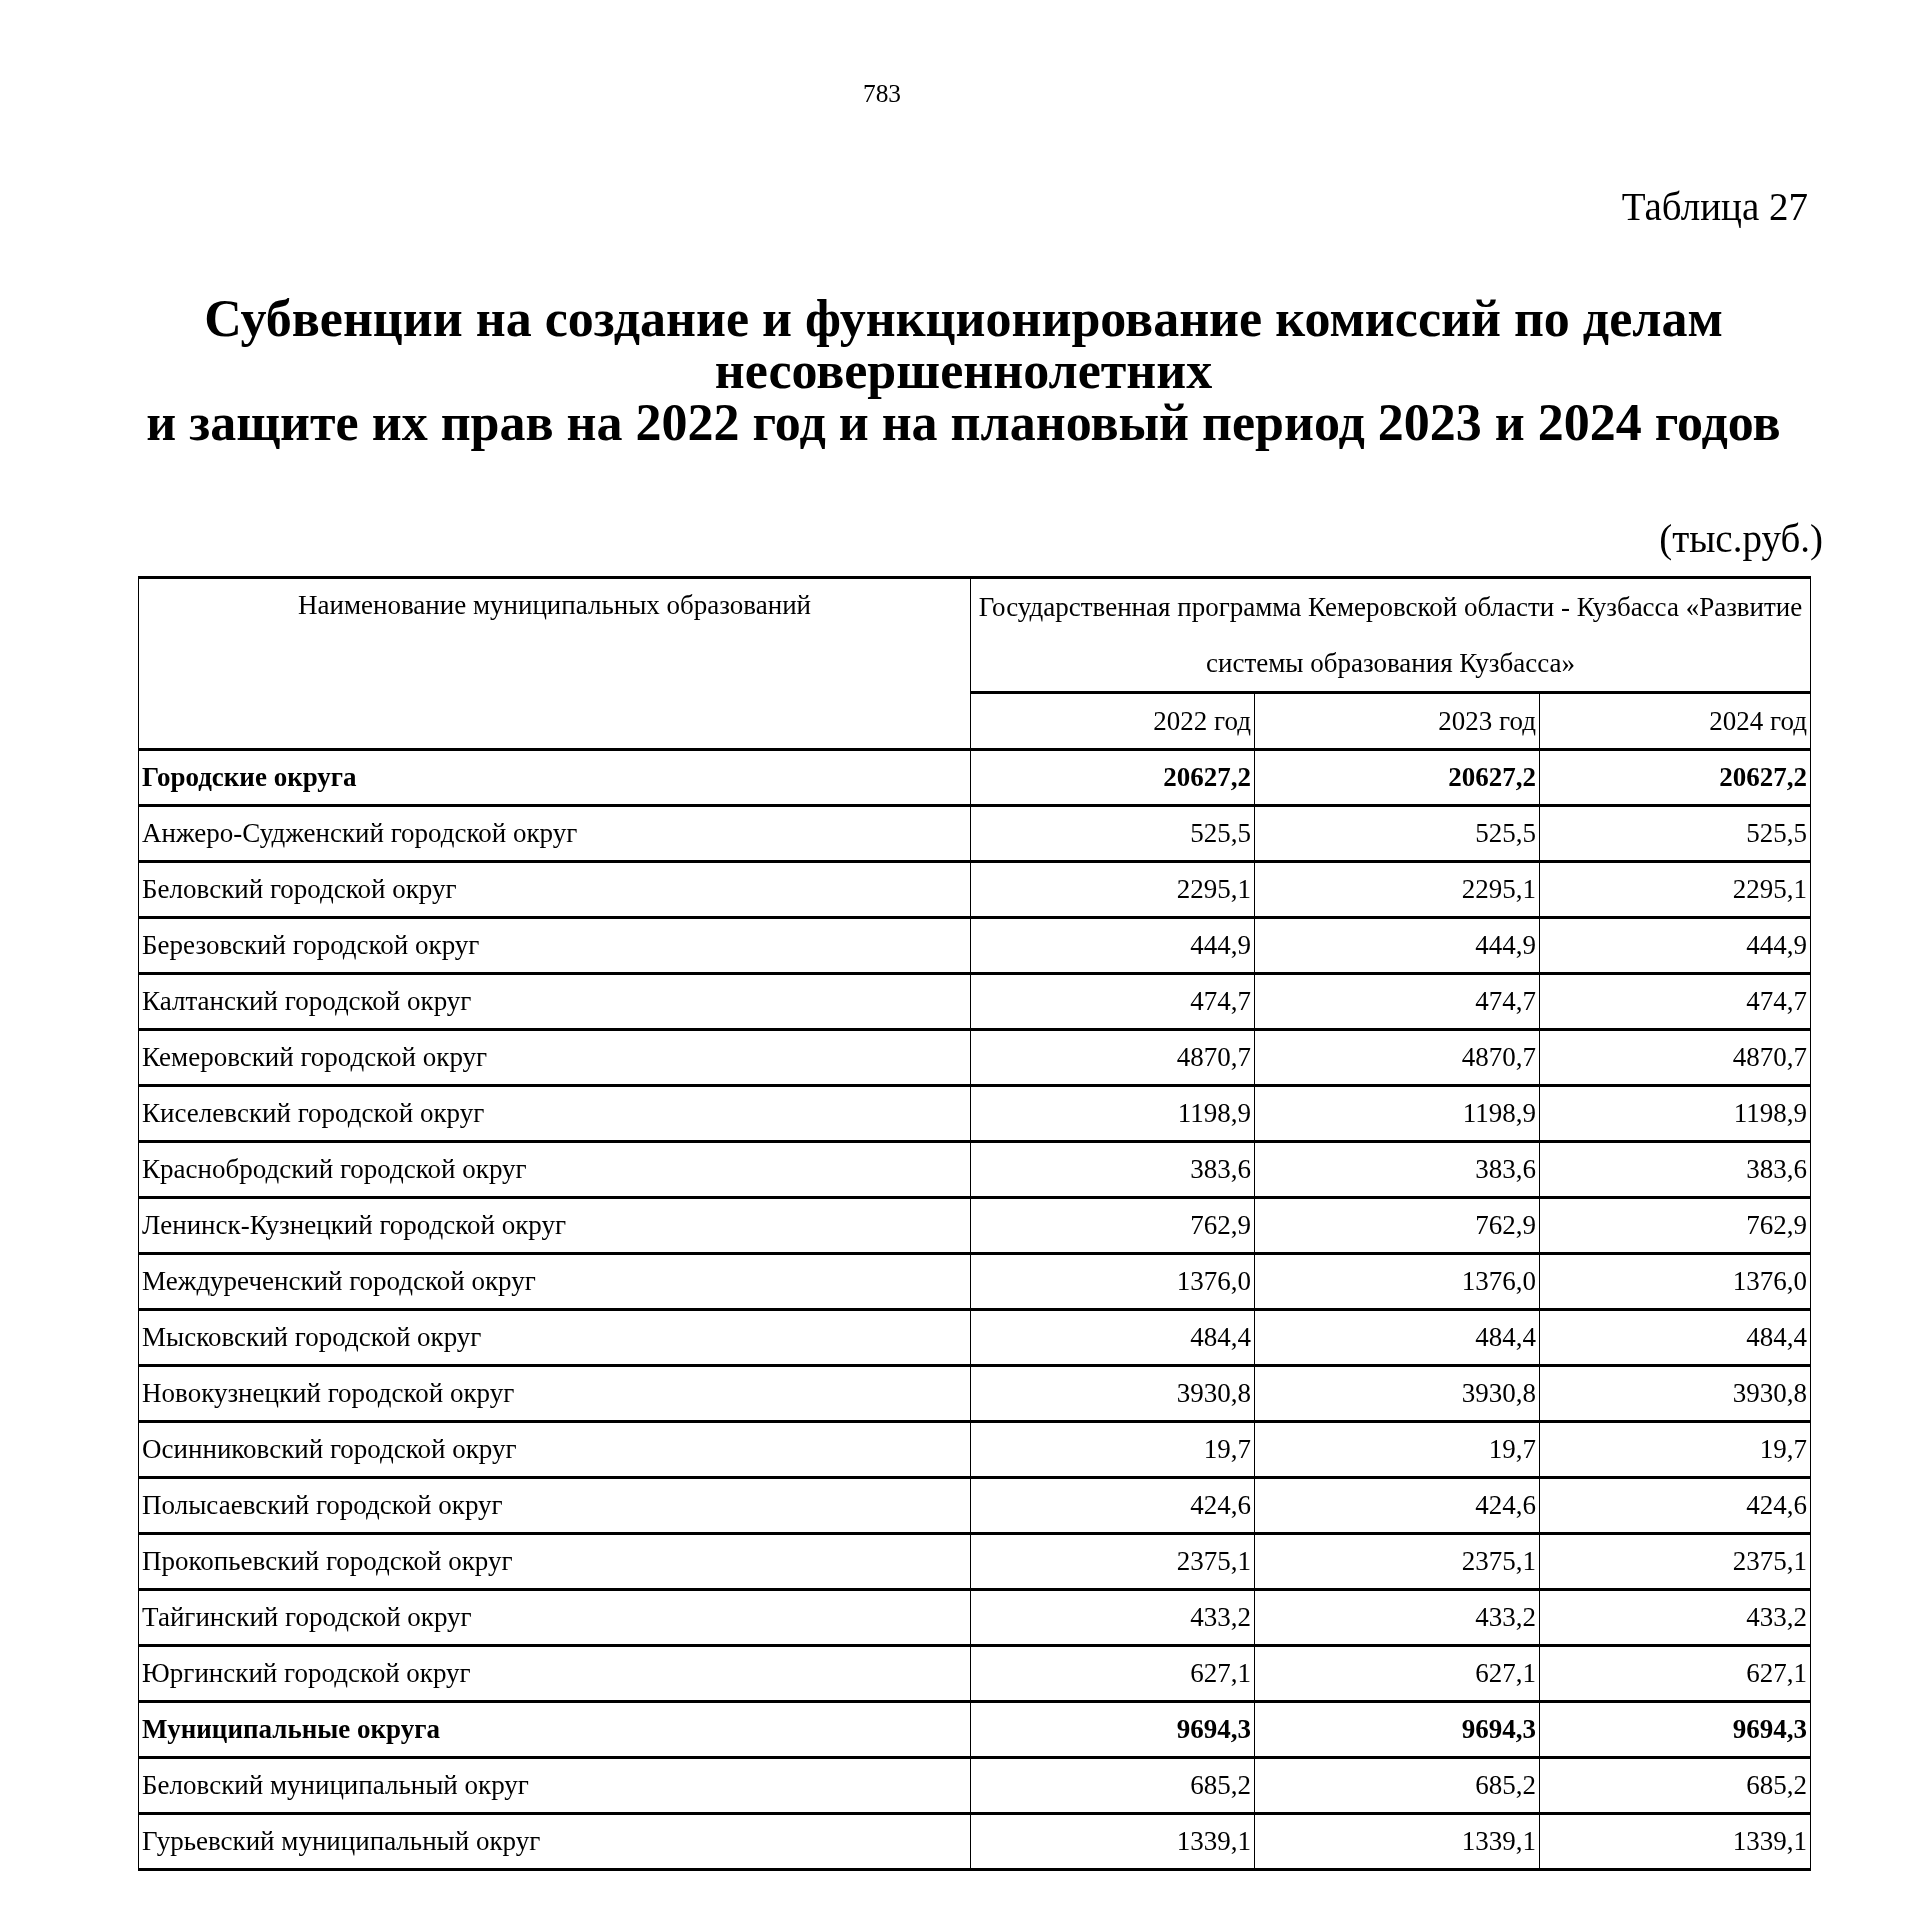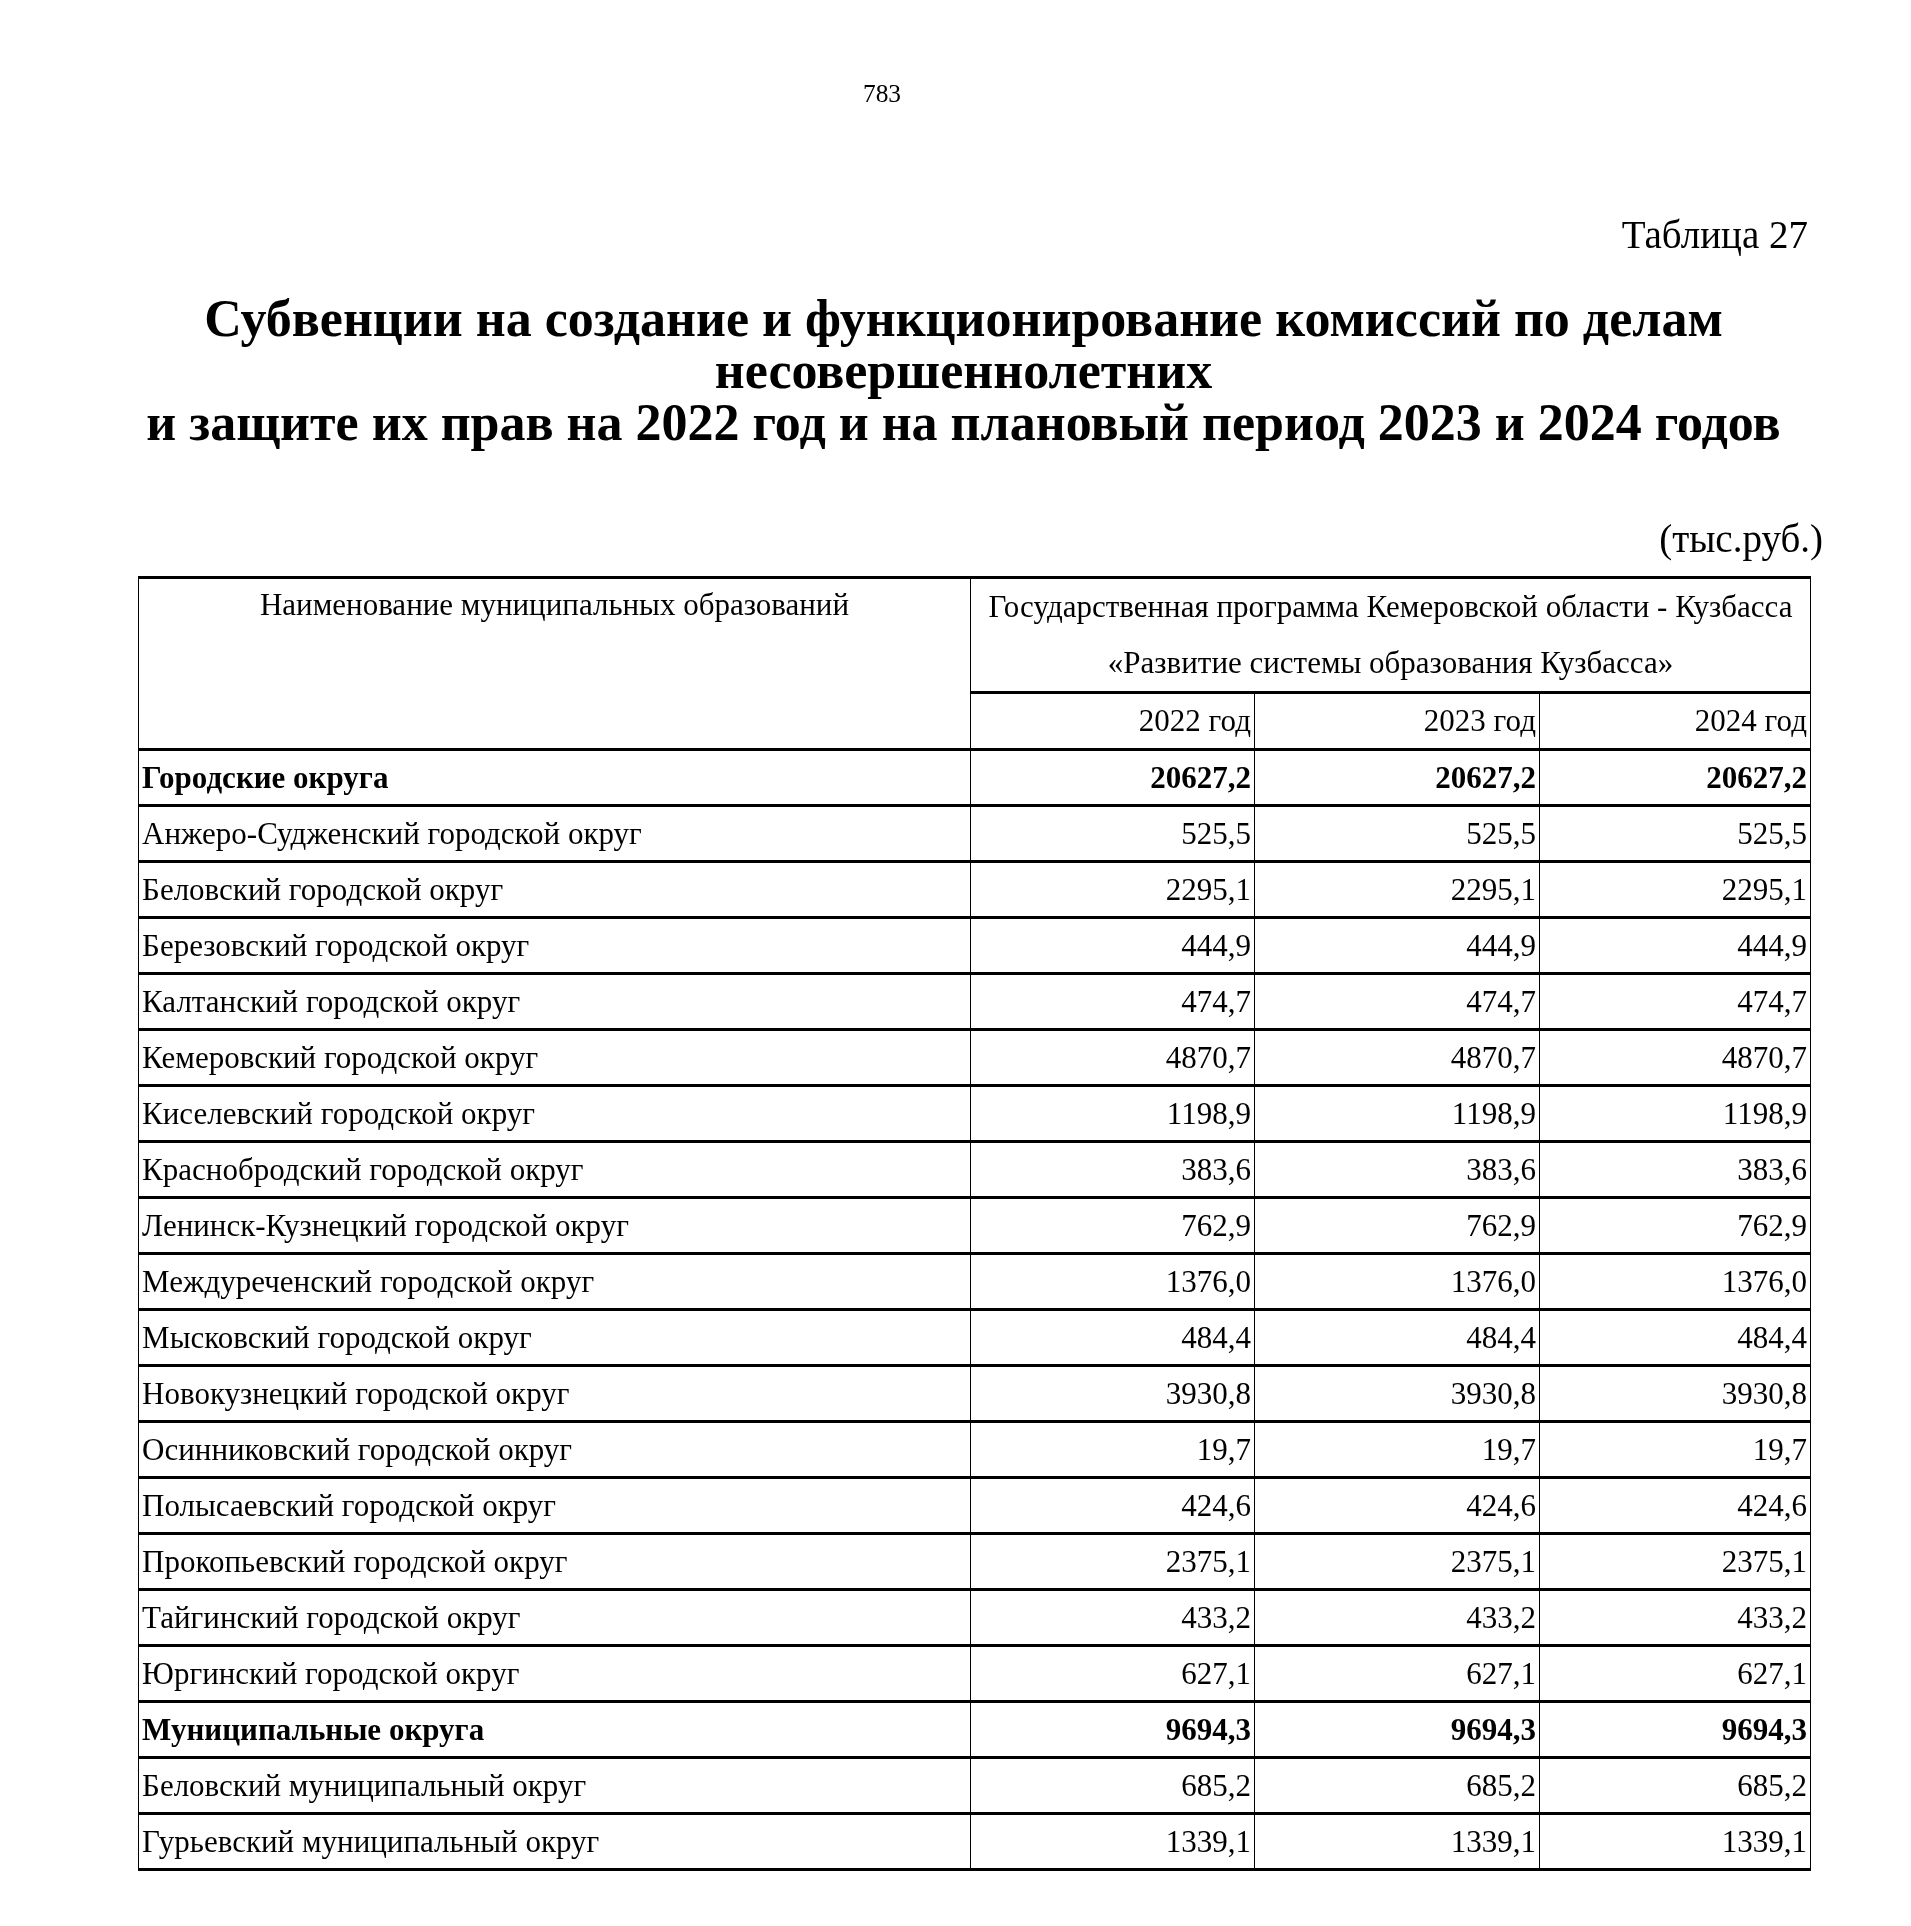--- a/index.html
+++ b/index.html
@@ -1,24 +1,24 @@
 <!DOCTYPE html>
 <html style="font-size:6.2px"><head>
 <meta charset="utf-8">
 <style>
   html, body { margin:0; padding:0; background:#ffffff; }
   body { width:1911px; height:2703px; position:relative; overflow:hidden;
          font-family:"Liberation Serif", "DejaVu Serif", serif; color:#000; }
   .page-number { position:absolute; top:79px; left:0; width:1764px; text-align:center; font-size:25.4px; }
-  .table-label { position:absolute; top:184px; right:103px; font-size:39px;margin-top:28px; }
+  .table-label { position:absolute; top:184px; right:103px; font-size:39px; }
   .title { position:absolute; top:293px; left:116px; width:1695px; text-align:center;
            font-size:52px; font-weight:bold; line-height:52px; }
   .units { position:absolute; top:516px; right:88px; font-size:39px; }
   table.main { position:absolute; top:576px; left:138px; width:1672px; border-collapse:collapse;
-               table-layout:fixed; font-size:31px; }
+               table-layout:fixed; font-size:27px; }
   table.main td, table.main th { border:1.5px solid #000; padding:0 3.1px; font-weight:normal; }
   table.main tr.data td { height:53px; line-height:53px; border-top-width:3.5px; border-bottom-width:3.5px; white-space:nowrap; }
   th.name-head { vertical-align:top; text-align:center; padding-top:3.9px; line-height:52px; }
   th.prog-head { text-align:center; line-height:56px; padding-top:3.1px; padding-bottom:3.9px; vertical-align:top; }
   th.year { text-align:right; height:54px; border-top-width:3.9px !important; }
   td.num { text-align:right; }
   tr.group td { font-weight:bold; }
   tr.header-row th { border-top-width:3.9px; }
 </style>
 </head>

